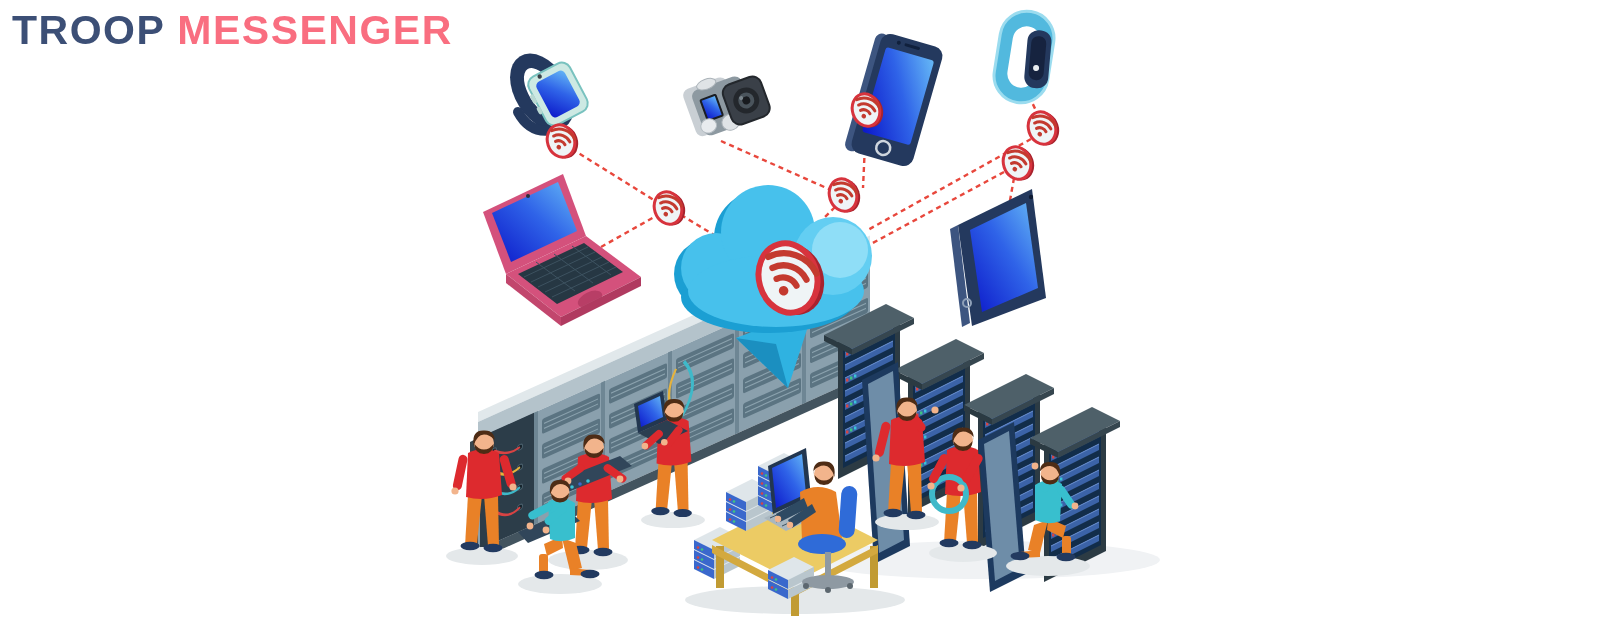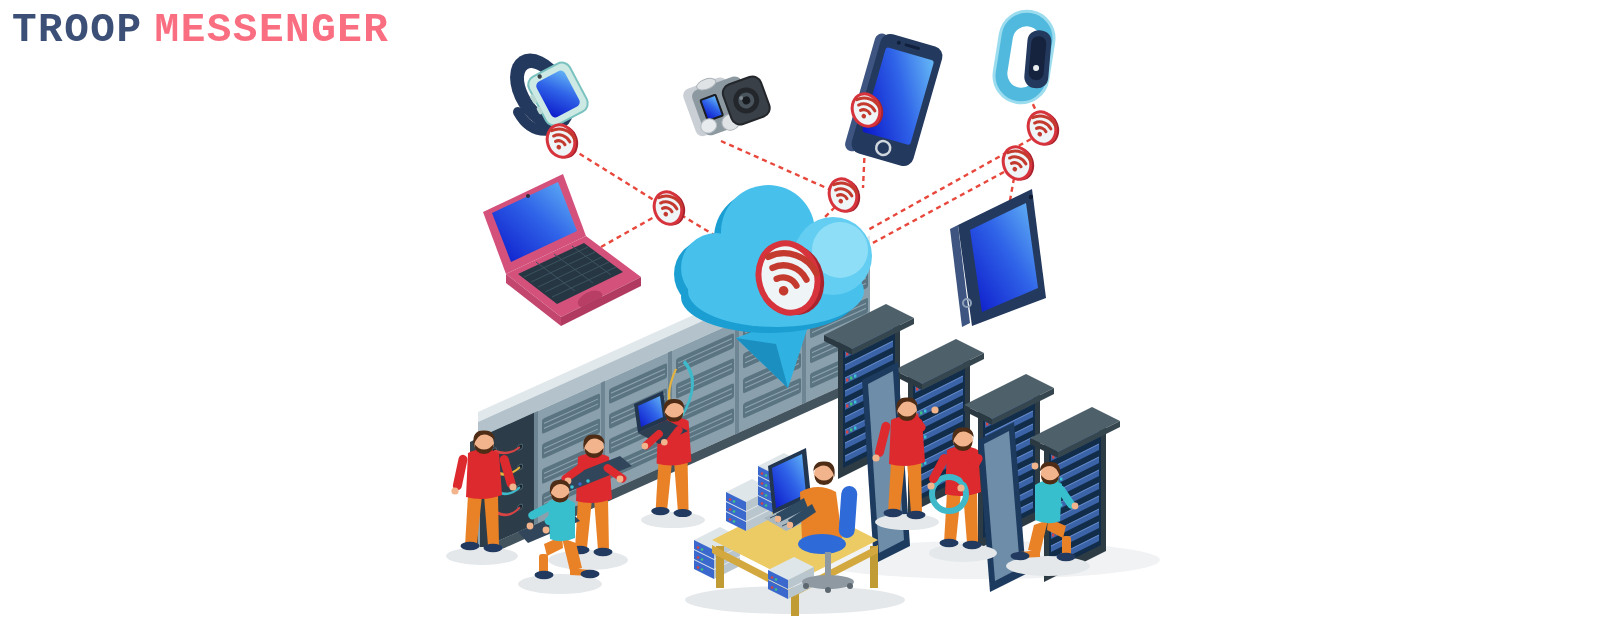--- a/index.html
+++ b/index.html
@@ -1,17 +1,17 @@
 <!DOCTYPE html>
 <html style="--brand-navy: #3C4F76; --brand-pink: #F96E80; --line-red: #E8473C; --badge-ring: #D7333D; --badge-rim-dark: #A8232E; --badge-face: #EFF4F6; --wifi-red: #C43A2F; --cloud-blue: #47C1EC; --cloud-mid: #63CEF2; --cloud-light: #8FDEF7; --cloud-dark: #1B9FD3; --arrow-blue: #2FB2E1; --arrow-dark: #1B8FC0; --screen-deep: #0B17C9; --screen-mid: #2F63E8; --screen-light: #66B9F6; --device-navy: #24395E; --device-navy-light: #3D5580; --laptop-pink: #D4517C; --laptop-pink-dark: #B03A60; --keyboard-dark: #263743; --key-line: #3D5260; --watch-mint: #CDE9E3; --watch-teal: #79C2BF; --camera-light: #C9CFD4; --camera-gray: #8D99A1; --camera-dark: #3A4048; --band-blue: #52B9DE; --band-light: #9BDCEF; --wall-top: #E1E8EB; --wall-cap: #B4C3CB; --wall-face: #8AA0AD; --wall-slat: #5B7482; --wall-slat-line: #8BA2AE; --wall-divider: #6E8694; --wall-base: #43545F; --wall-end: #37474F; --patch-dark: #2C3D49; --cable-red: #D84343; --cable-yellow: #E6B33C; --cable-teal: #3FB9C9; --cab-top: #4E6069; --cab-lip: #36464F; --cab-lip-side: #2B3A42; --cab-frame: #2C3B44; --cab-inner: #122D4A; --server-bar: #3B63A8; --server-bar-light: #6E93D4; --led-red: #D64545; --led-green: #3FC380; --led-cyan: #3AC3D6; --glass: #BFE0F2; --glass-frame: #1D3A5F; --desk-top: #ECCB64; --desk-side: #D3A93F; --desk-leg: #C19B33; --unit-top: #DFE6EA; --unit-face: #B9C6CD; --unit-blue: #3A68CC; --chair-blue: #2F6BD8; --metal-gray: #8E99A2; --people-red: #DD2A2E; --people-orange: #E98127; --people-teal: #38BFCE; --sleeve-slate: #2E4A63; --skin: #F2B48C; --hair: #4E2C15; --shoe: #223A60; --blade-dark: #31465A; --shadow: #E4E8EA;"><head>
 <meta charset="utf-8">
 <style>
   html,body{margin:0;padding:0;background:#fff;}
   body{width:1600px;height:620px;overflow:hidden;font-family:"Liberation Sans",sans-serif;}
-  .stage{position:relative;width:1600px;height:444px;background:#fff;font-family:Liberation Mono, monospace;}
+  .stage{position:relative;width:1600px;height:444px;background:#fff;}
   .stage svg{position:absolute;left:0;top:0;}
   header.brand{position:absolute;top:10px;left:12px;z-index:10;user-select:none;}
   .logo{font-size:41px;font-weight:bold;letter-spacing:1.5px;line-height:1;}
   .logo .p1{color:var(--brand-navy);}
   .logo .p2{color:var(--brand-pink);margin-left:12px;}
   .wf{fill:none;stroke:var(--wifi-red);stroke-width:4.2;stroke-linecap:round;}
   .dash{fill:none;stroke:var(--line-red);stroke-width:2.4;stroke-dasharray:5 4;}
   .keyline{stroke:var(--key-line);stroke-width:1;fill:none;}
 </style>
 </head>

